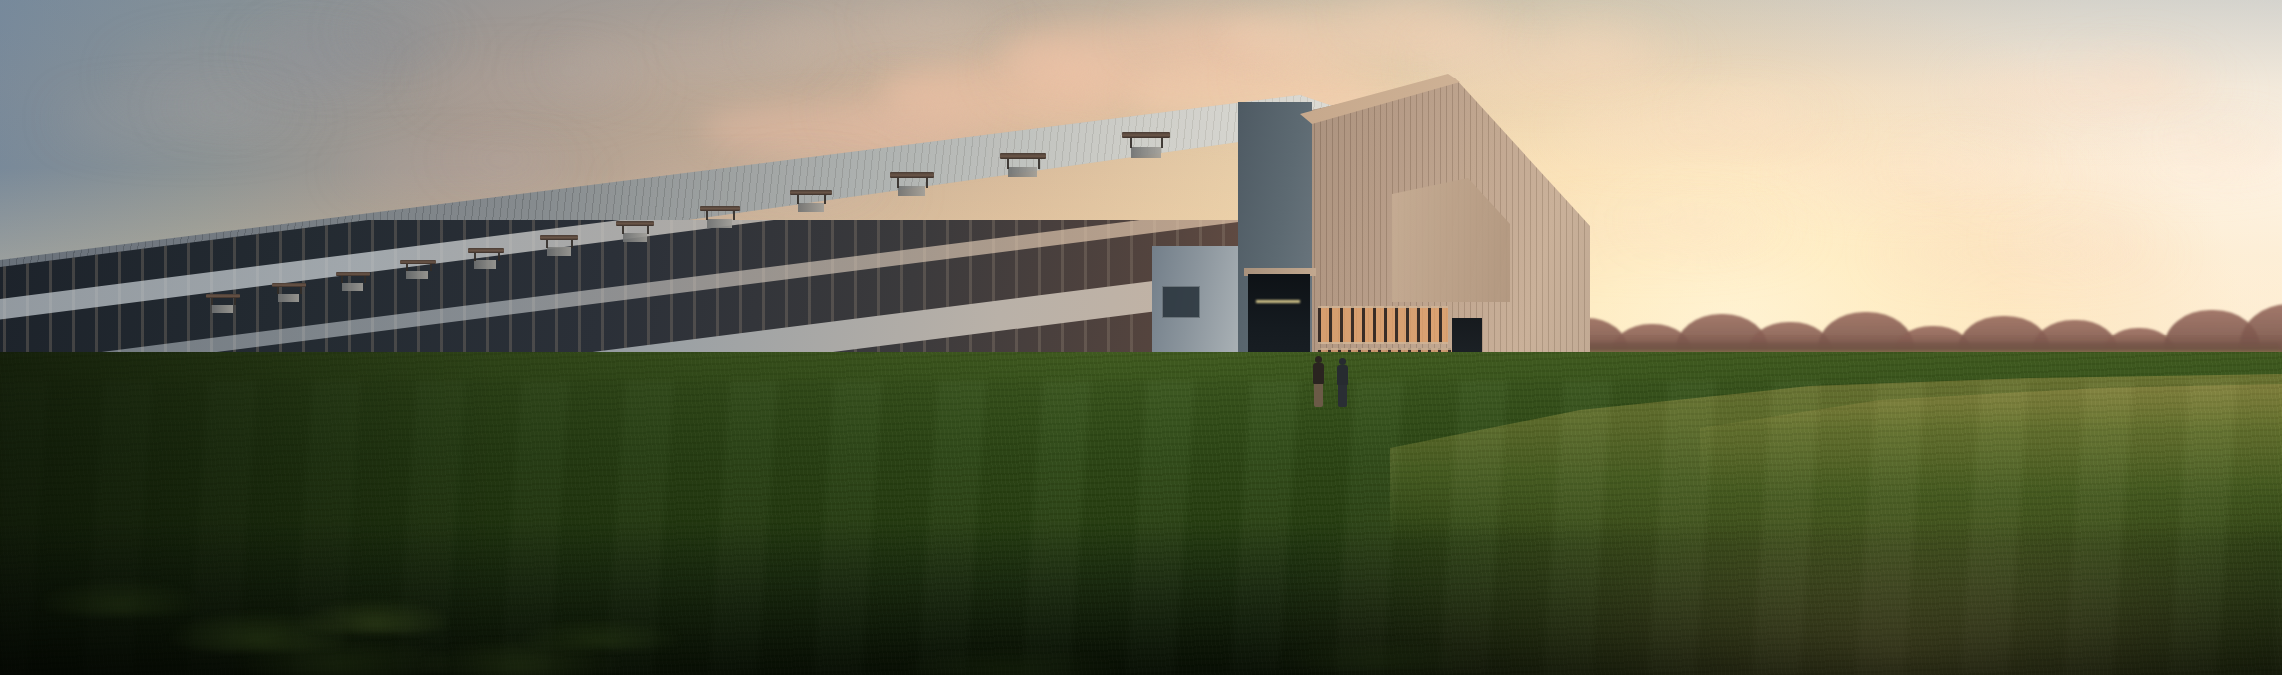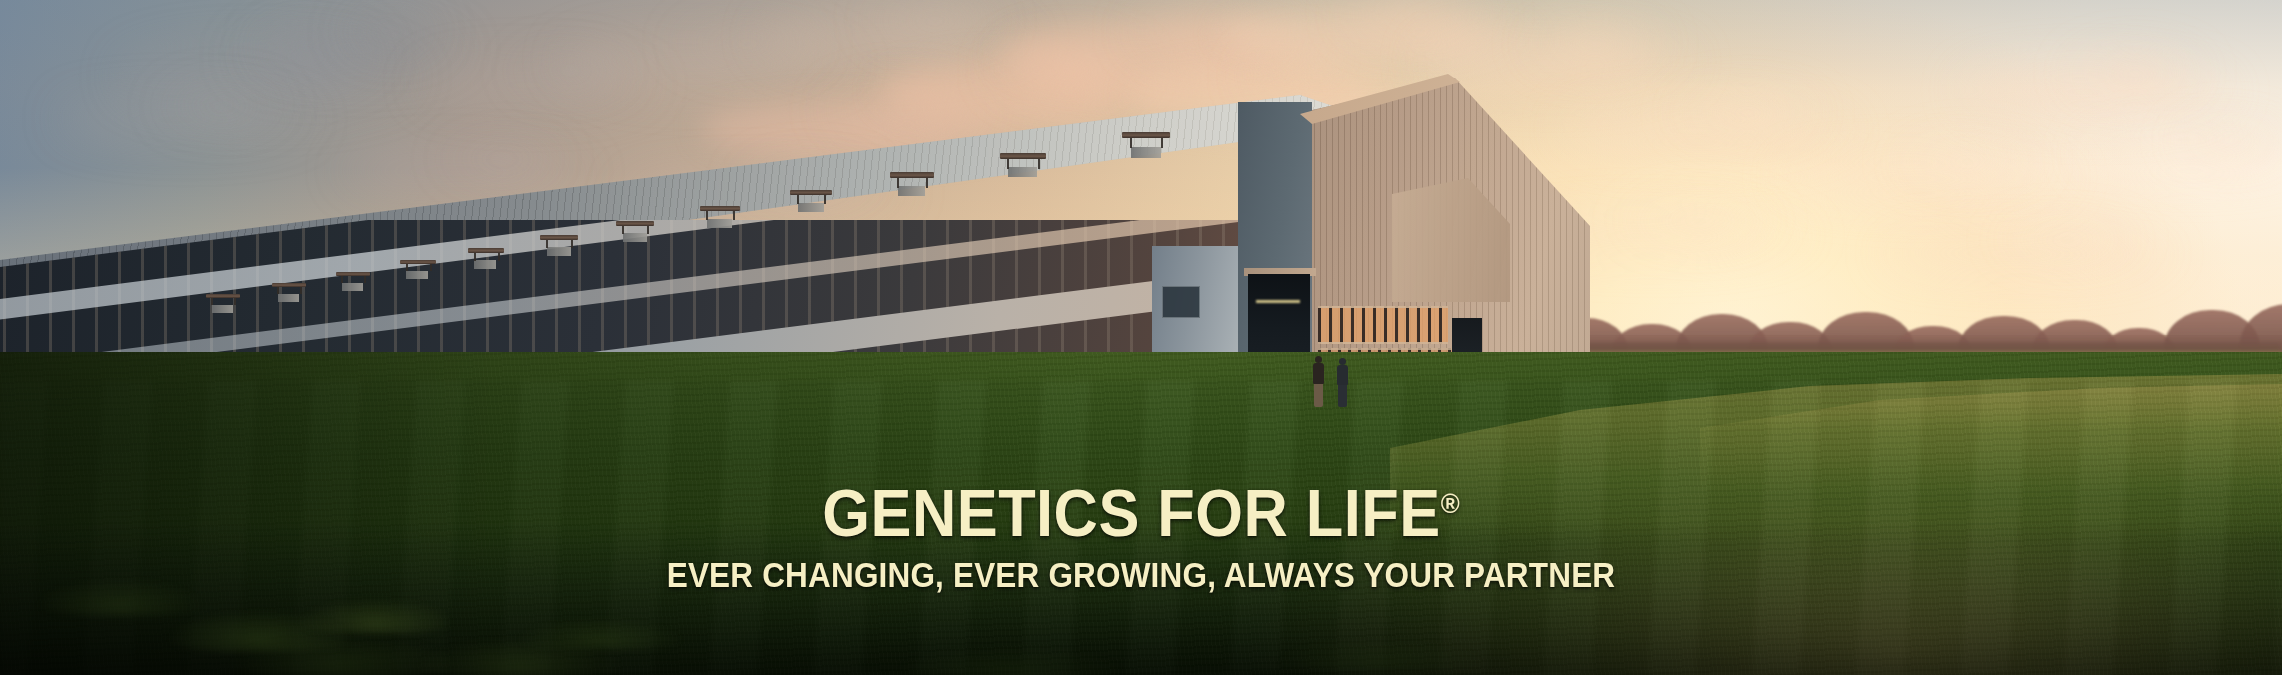--- a/index.html
+++ b/index.html
@@ -612,18 +612,14 @@
       <div class="clump" style="left: 300px; top: 600px; width: 150px; height: 34px; background: radial-gradient(at 50% 70%, rgba(104, 132, 54, 0.48) 0%, rgba(0, 0, 0, 0) 76%);"></div>
       <div class="clump" style="left: 232px; top: 636px; width: 220px; height: 42px; background: radial-gradient(at 50% 70%, rgba(70, 100, 36, 0.52) 0%, rgba(0, 0, 0, 0) 76%);"></div>
       <div class="clump" style="left: 420px; top: 640px; width: 200px; height: 38px; background: radial-gradient(at 50% 70%, rgba(92, 124, 48, 0.42) 0%, rgba(0, 0, 0, 0) 76%);"></div>
       <div class="clump" style="left: 520px; top: 620px; width: 160px; height: 30px; background: radial-gradient(at 50% 70%, rgba(80, 110, 40, 0.4) 0%, rgba(0, 0, 0, 0) 76%);"></div>
       <div class="clump" style="left: 40px; top: 580px; width: 160px; height: 36px; background: radial-gradient(at 50% 70%, rgba(76, 106, 40, 0.4) 0%, rgba(0, 0, 0, 0) 76%);"></div>
       <div class="clump" style="left: 900px; top: 648px; width: 220px; height: 34px; background: radial-gradient(at 50% 70%, rgba(62, 92, 32, 0.38) 0%, rgba(0, 0, 0, 0) 76%);"></div>
       <div class="clump" style="left: 1280px; top: 640px; width: 200px; height: 32px; background: radial-gradient(at 50% 70%, rgba(58, 88, 30, 0.34) 0%, rgba(0, 0, 0, 0) 76%);"></div>
     </div>
   <div class="ground-vignette"></div>
 
-  <div class="overlay">
-    <h1 class="headline"><span>GENETICS FOR LIFE</span><span class="reg">®</span></h1>
-    <p class="subhead">EVER CHANGING, EVER GROWING, ALWAYS YOUR PARTNER</p>
-  </div>
 
 </div>
 
 </body></html>

